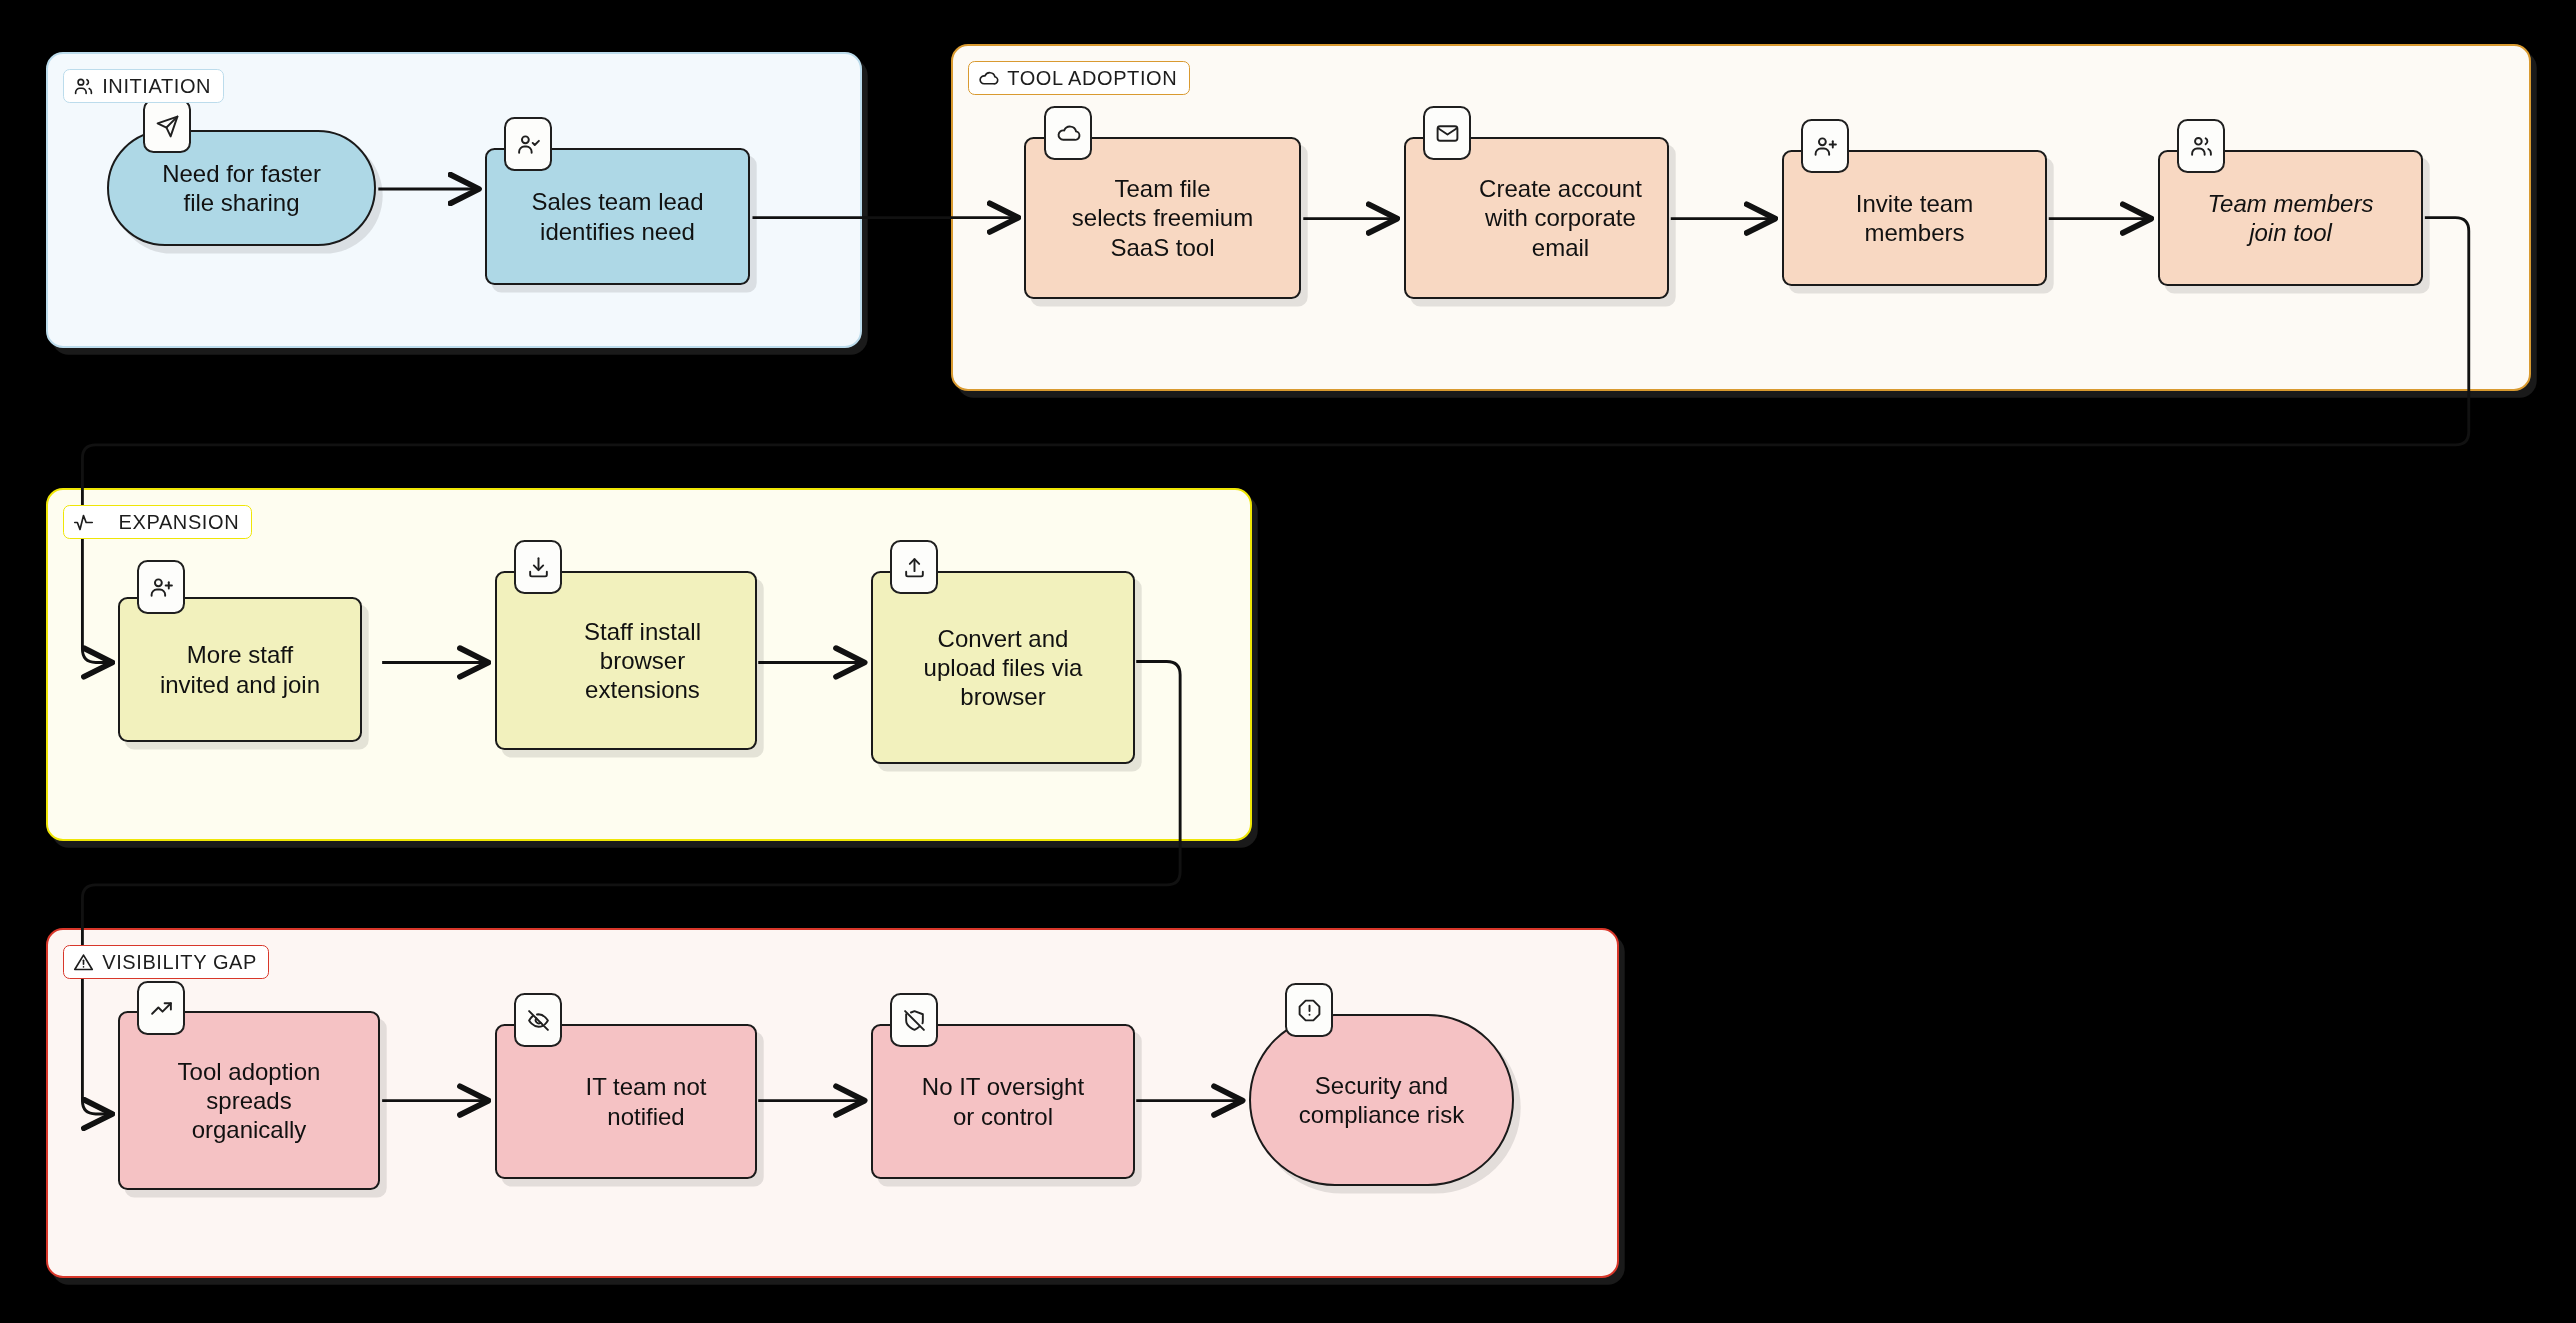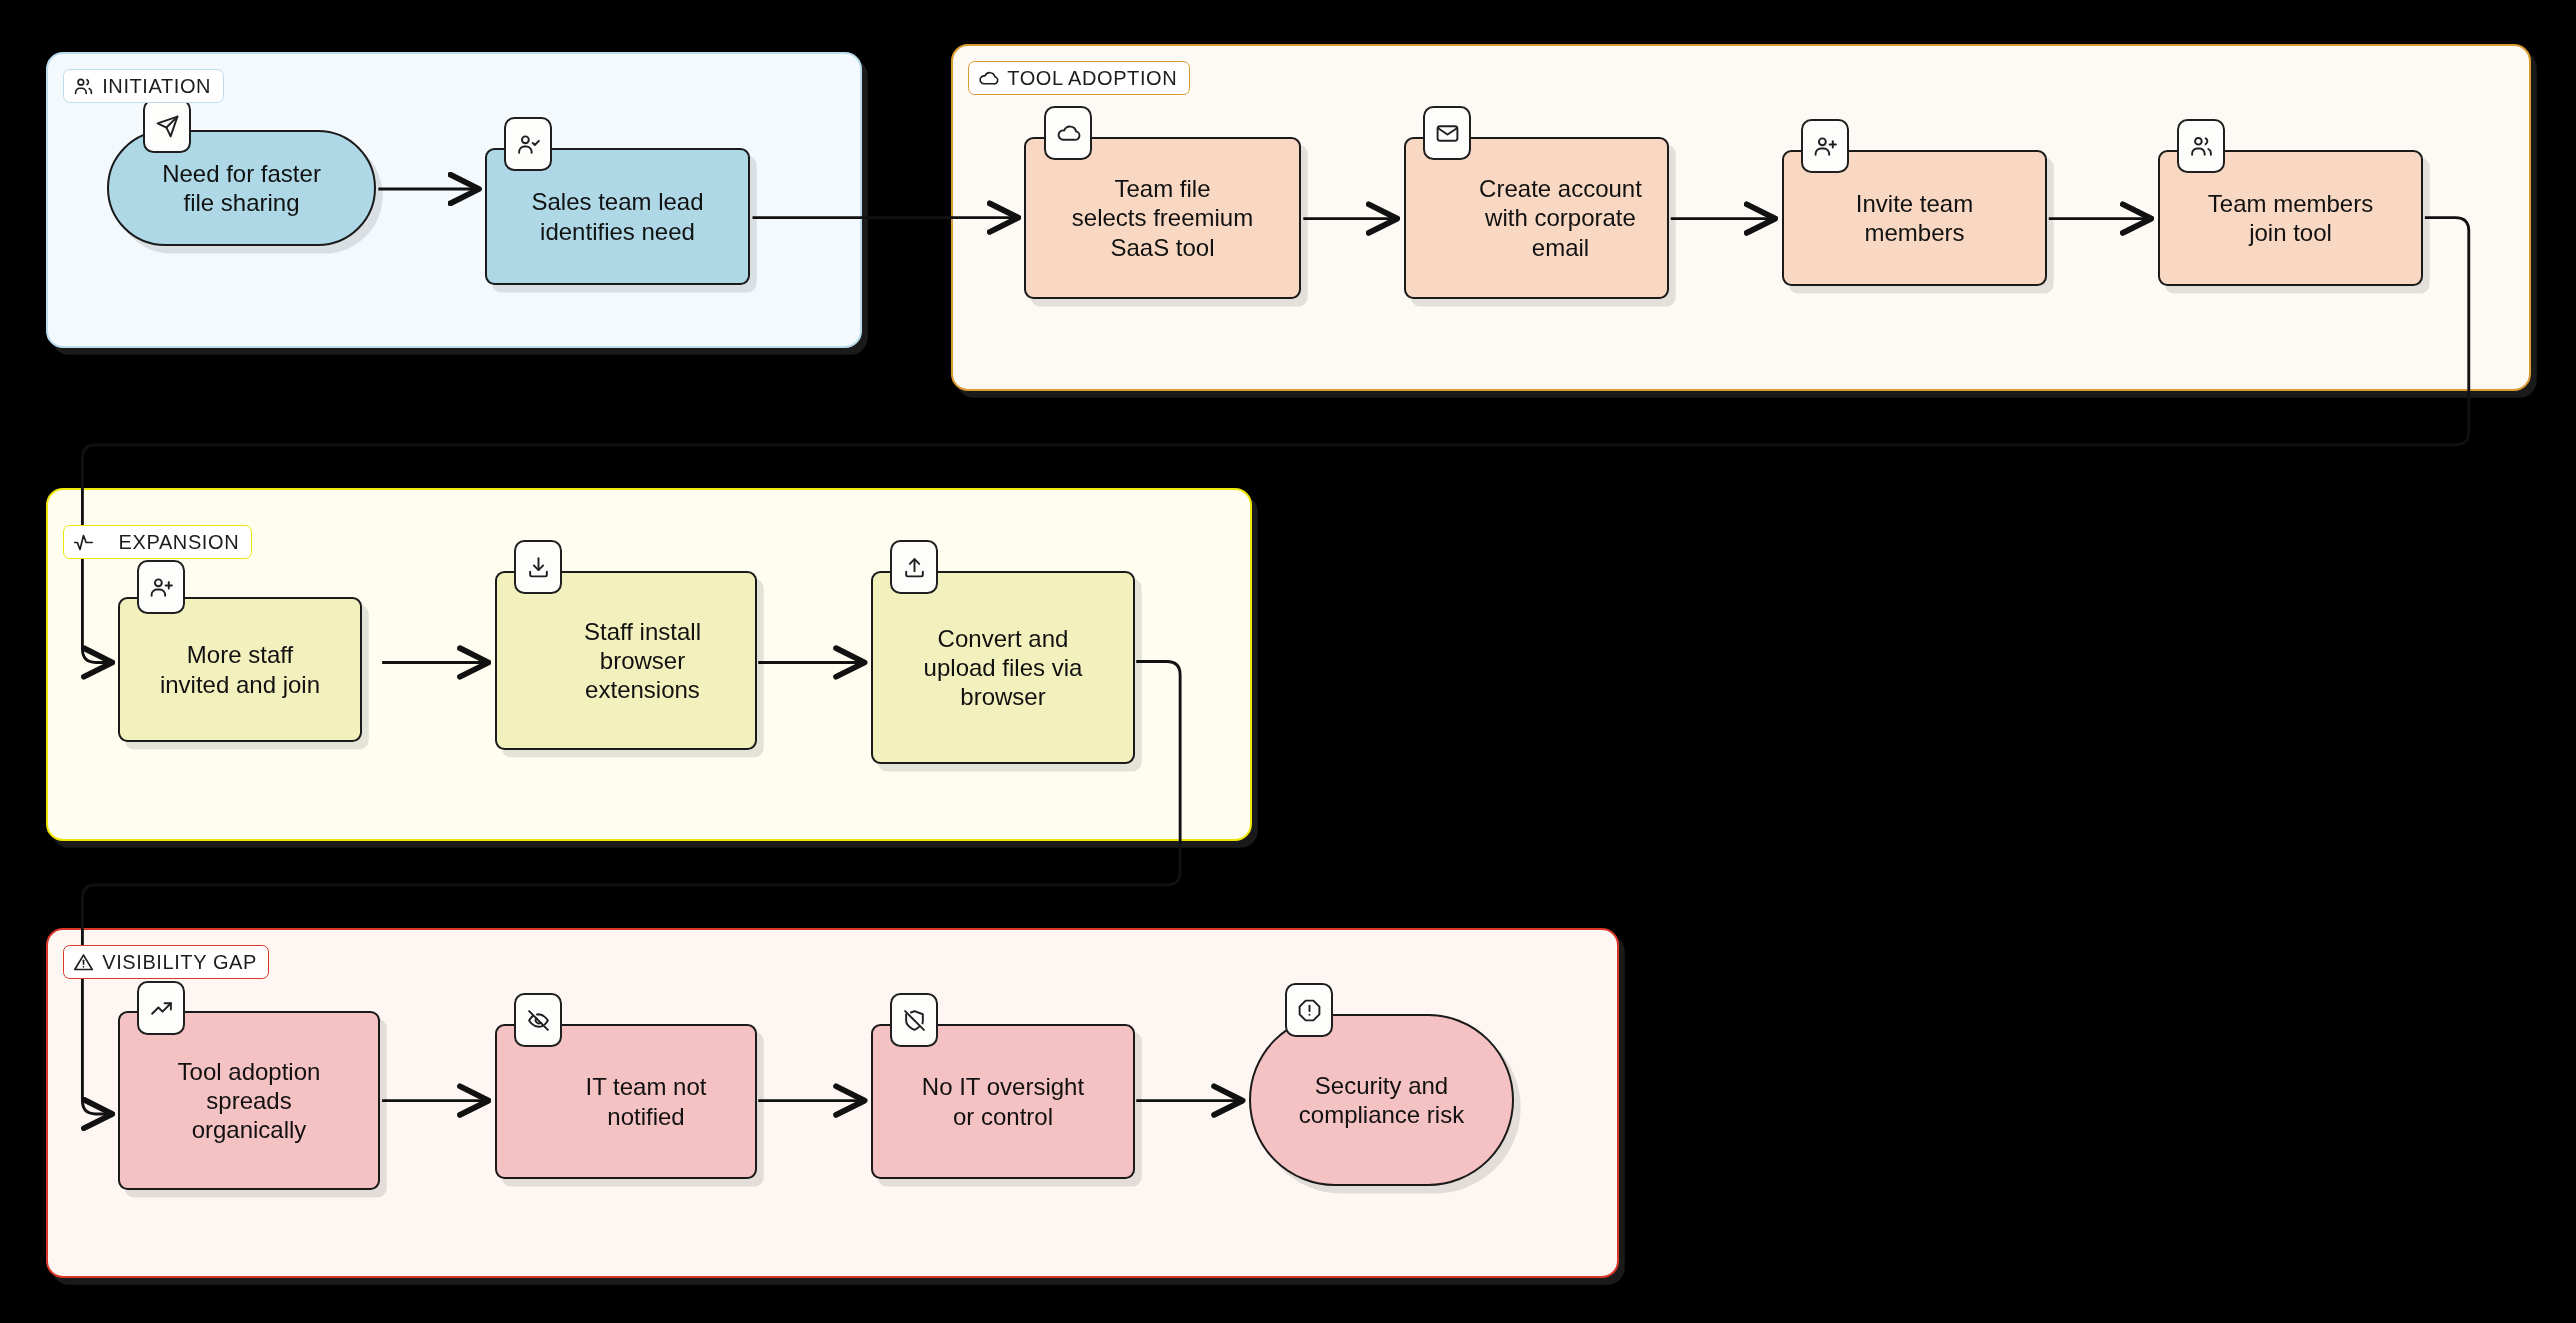--- a/index.html
+++ b/index.html
@@ -87,21 +87,21 @@
 
   <div class="group-label" id="lbl-tool-adoption" style="z-index: 7; left: 968px; top: 61px; border-color: rgb(217, 154, 48);">
     <span>
       <svg width="21" height="21" viewBox="0 0 24 24" fill="none" stroke="#1d1d1d" stroke-width="1.9" stroke-linecap="round" stroke-linejoin="round">
         <path d="M17.5 18H7a4.5 4.5 0 1 1 .9-8.9A6 6 0 0 1 19.3 10a4 4 0 0 1-1.8 8z"></path>
       </svg>
       </span>
     <span>TOOL ADOPTION</span>
   </div>
 
-  <div class="group-label" id="lbl-expansion" style="z-index: 7; left: 63px; top: 525px; border-color: rgb(239, 230, 6); gap: 25px;">
+  <div class="group-label" id="lbl-expansion" style="z-index: 7; left: 63px; top: 505px; border-color: rgb(239, 230, 6); gap: 25px;">
     <span>
       <svg width="21" height="21" viewBox="0 0 24 24" fill="none" stroke="#1d1d1d" stroke-width="1.9" stroke-linecap="round" stroke-linejoin="round">
         <path d="M2 12h3l3 8 4-16 3 8h7"></path>
       </svg>
       </span>
     <span>EXPANSION</span>
   </div>
 
   <div class="group-label" id="lbl-visibility-gap" style="z-index: 7; left: 63px; top: 945px; border-color: rgb(216, 55, 42);">
     <span>
@@ -172,21 +172,21 @@
         </div>
       </div>
       <div class="badge" style="left: 1801px; top: 119px;">
         <svg width="25" height="25" viewBox="0 0 24 24">
           <circle cx="9" cy="7.5" r="3.3" fill="none" stroke="#1f1f1f" stroke-width="1.85" stroke-linecap="round" stroke-linejoin="round"></circle>
           <path d="M2.5 20v-1A5 5 0 0 1 7.5 14h3a5 5 0 0 1 5 5v1" fill="none" stroke="#1f1f1f" stroke-width="1.85" stroke-linecap="round" stroke-linejoin="round"></path>
           <path d="M19 7v6" fill="none" stroke="#1f1f1f" stroke-width="1.85" stroke-linecap="round" stroke-linejoin="round"></path>
           <path d="M16 10h6" fill="none" stroke="#1f1f1f" stroke-width="1.85" stroke-linecap="round" stroke-linejoin="round"></path>
         </svg>
       </div>
-      <div class="node rect" style="left: 2158px; top: 150px; width: 265px; height: 136px; background: rgb(248, 216, 194); z-index: 5;">
+      <div class="node rect" style="left: 2158px; top: 150px; width: 265px; height: 136px; background: rgb(248, 216, 194); z-index: 5; font-style: italic;">
         <div class="txt">
           <div>Team members</div>
           <div>join tool</div>
         </div>
       </div>
       <div class="badge" style="left: 2177px; top: 119px;">
         <svg width="25" height="25" viewBox="0 0 24 24">
           <circle cx="9" cy="7" r="3.2" fill="none" stroke="#1f1f1f" stroke-width="1.85" stroke-linecap="round" stroke-linejoin="round"></circle>
           <path d="M3 20v-1.2A4.8 4.8 0 0 1 7.8 14h2.4A4.8 4.8 0 0 1 15 18.8V20" fill="none" stroke="#1f1f1f" stroke-width="1.85" stroke-linecap="round" stroke-linejoin="round"></path>
           <path d="M16 4.2a3.2 3.2 0 0 1 0 5.6" fill="none" stroke="#1f1f1f" stroke-width="1.85" stroke-linecap="round" stroke-linejoin="round"></path>

